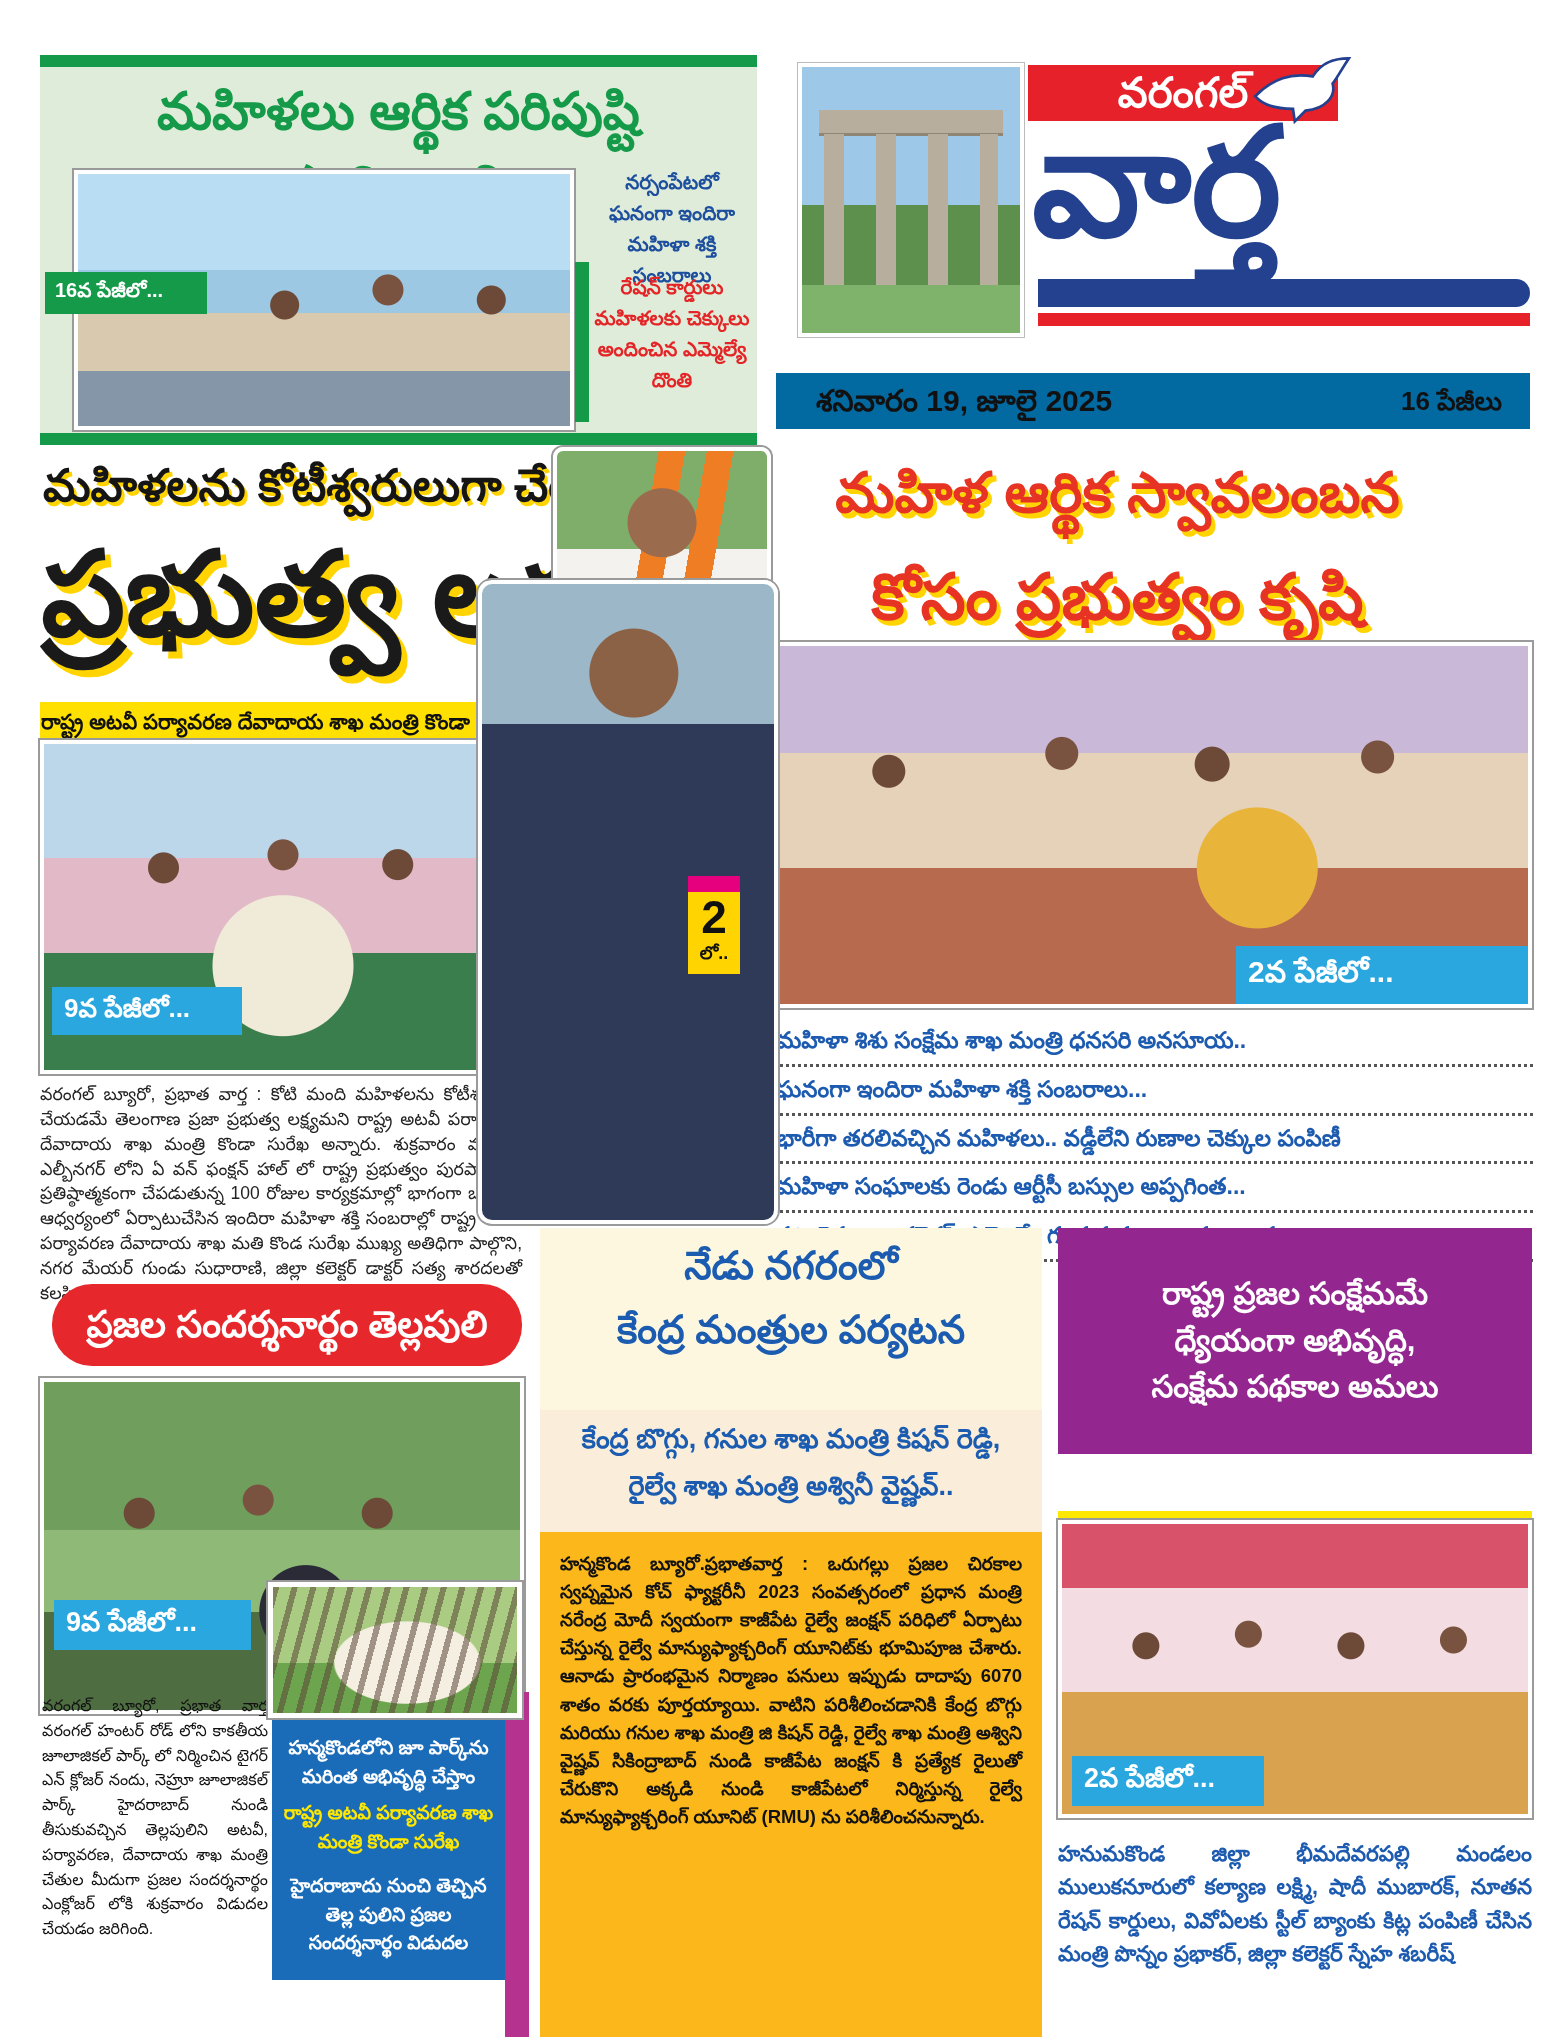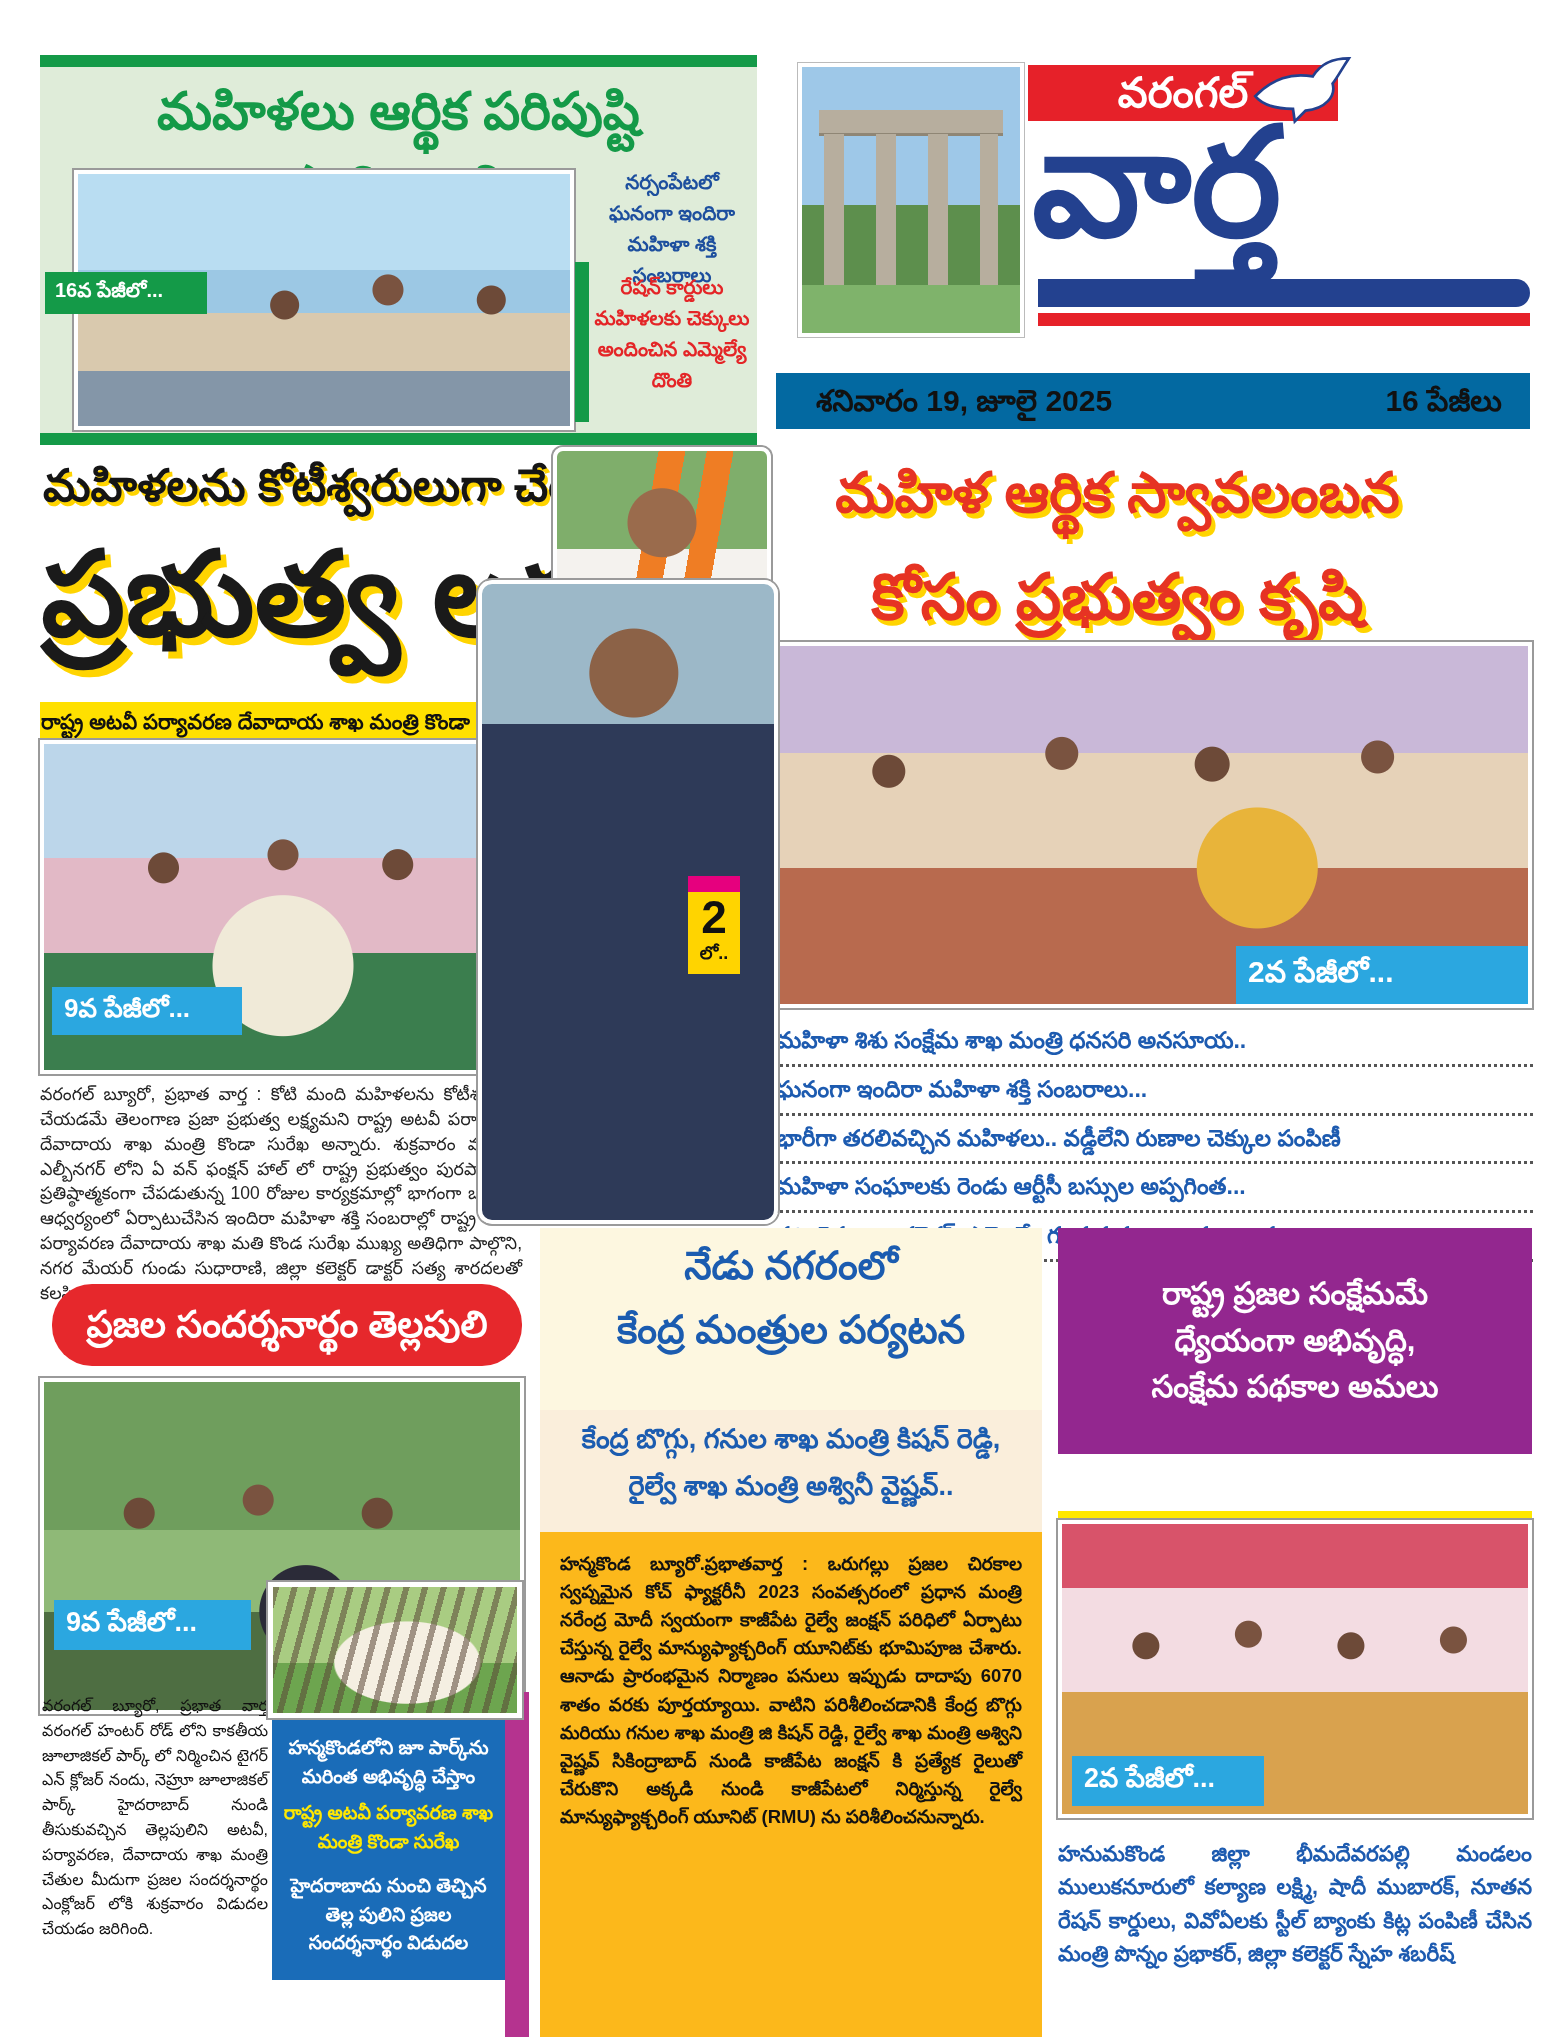--- a/index.html
+++ b/index.html
@@ -82,21 +82,21 @@
   <span class="abs" style="left:472px;top:-2px;width:120px;height:72px;">
     <svg width="120" height="72" viewBox="0 0 64 40">
       <path d="M6 24 C16 14 26 11 38 13 C43 5 50 3 58 3 C54 9 52 13 49 17 C51 24 45 31 34 32 L28 38 L27 31 C17 31 10 29 6 24 Z" fill="#ffffff" stroke="#23418f" stroke-width="1.5"></path>
     </svg>
   </span>
   <div class="abs bold" style="left:262px;top:44px;width:500px;font-size:152px;line-height:1.1;color:#23418f;">వార్త</div>
   <div class="abs" style="left:268px;top:224px;width:492px;height:28px;background:#23418f;border-radius:0 16px 16px 0;"></div>
   <div class="abs" style="left:268px;top:258px;width:492px;height:13px;background:#e62129;"></div>
   <div class="abs" style="left:6px;top:318px;width:754px;height:56px;background:#0369a1;">
     <span class="abs bold" style="left:40px;top:0;font-size:30px;line-height:56px;color:#111;">శనివారం 19, జూలై 2025</span>
-    <span class="abs bold" style="right:28px;top:0;font-size:30px;line-height:56px;color:#111;text-align:center;">16 పేజీలు</span>
+    <span class="abs bold" style="right:28px;top:0;font-size:26px;line-height:56px;color:#111;text-align:center;">16 పేజీలు</span>
   </div>
 </div>
 
 <div class="abs bold center" style="left:40px;top:460px;width:650px;font-size:45px;color:#151515;text-shadow:3px 4px 0 #ffd400;">మహిళలను కోటీశ్వరులుగా చేయడమే</div>
 <div class="abs bold center" style="left:25px;top:512px;width:690px;font-size:118px;line-height:1.4;color:#1a1a1a;text-shadow:6px 7px 0 #ffd400;">ప్రభుత్వ లక్ష్యం</div>
 <div class="abs bold center" style="left:40px;top:702px;width:487px;height:40px;background:#ffe000;color:#111;font-size:21px;line-height:40px;">రాష్ట్ర అటవీ పర్యావరణ దేవాదాయ శాఖ మంత్రి కొండా సురేఖ</div>
 
 <div class="abs bold center" style="left:700px;top:460px;width:835px;font-size:56px;color:#e63323;text-shadow:4px 5px 0 #ffd400;">మహిళ ఆర్థిక స్వావలంబన</div>
 <div class="abs bold center" style="left:700px;top:560px;width:835px;font-size:64px;color:#e63323;text-shadow:4px 5px 0 #ffd400;">కోసం ప్రభుత్వం కృషి</div>
 

